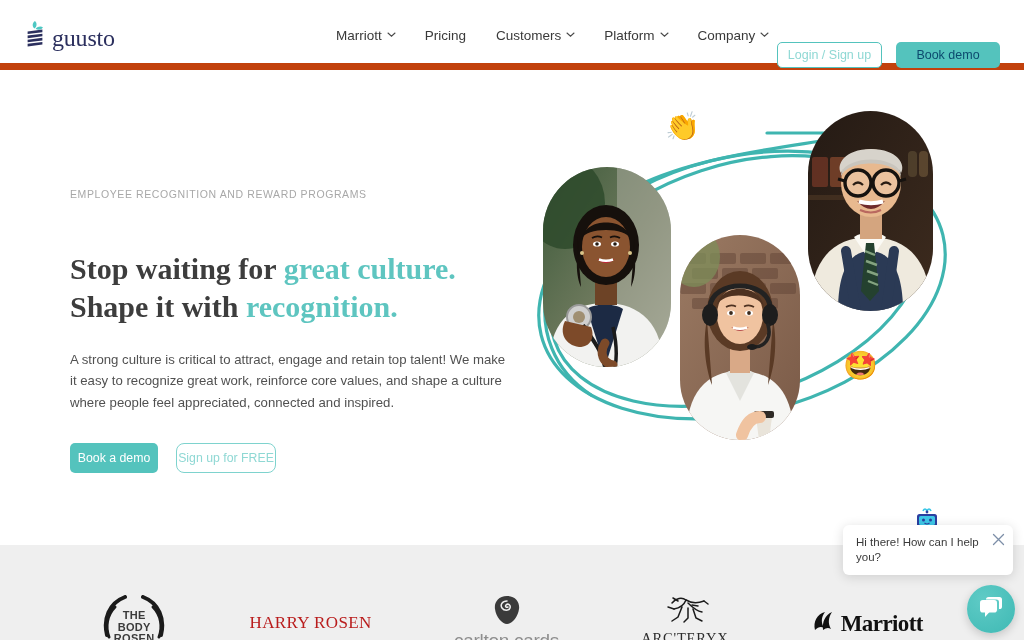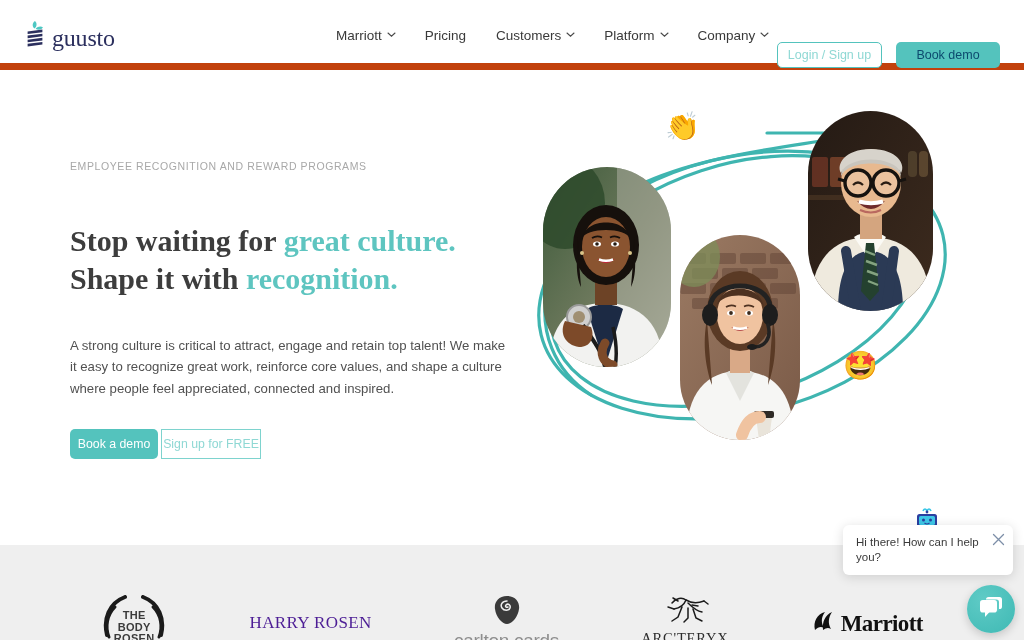--- a/index.html
+++ b/index.html
@@ -47,38 +47,38 @@
     width: 105px; height: 26px; border: 1.5px solid #54c3bd; color: #8fd8d4;
     background: #fff;
   }
   .btn-solid-teal {
     width: 104px; height: 26px; background: #54c3bd; color: #0c4a6e; border: none;
   }
 
   
   .hero-left { position: absolute; left: 70px; top: 160px; width: 460px; }
   .eyebrow {
-    font-size: 10.5px; letter-spacing: 0.6px; color: #a8a8a8; text-transform: uppercase;
+    font-size: 10.5px; letter-spacing: 0.6px; color: #a8a8a8; text-transform: uppercase; margin-top: 28px;
   }
   .headline {
     font-family: Liberation Serif, serif;
     font-size: 30px; color: #3d3d3d; line-height: 1.28; margin-top: 50px; font-weight: 700;
   }
   .headline .hl-teal { color: #5ec5c0; }
   .hero-para {
-    font-size: 13.2px; color: #515151; line-height: 1.63; margin-top: 36px; width: 440px;
-  }
-  .hero-ctas { display: flex; gap: 3px; margin-top: 30px; }
+    font-size: 13.2px; color: #515151; line-height: 1.63; margin-top: 22px; width: 440px;
+  }
+  .hero-ctas { display: flex; gap: 18px; margin-top: 30px; }
   .btn-demo {
     width: 88px; height: 30px; background: #54c3bd; color: #fff; font-size: 12.3px;
     border-radius: 5px; display:flex; align-items:center; justify-content:center; cursor:pointer;
   }
   .btn-free {
     width: 100px; height: 30px; background: #fff; color: #8fd8d4; font-size: 12.3px;
-    border: 1.5px solid #7ed3ce; border-radius: 0;
+    border: 1.5px solid #7ed3ce; border-radius: 8px;
     display:flex; align-items:center; justify-content:center; cursor:pointer;
   }
 
   
   .hero-art { position: absolute; left: 505px; top: 95px; width: 480px; height: 370px; }
   .hero-art svg { position: absolute; inset: 0; }
   .portrait {
     position: absolute; overflow: hidden; border-radius: 999px;
   }
   .pf1 { left: 38px;  top: 72px;  width: 128px; height: 200px; }
@@ -101,21 +101,21 @@
   }
   .brand { display: flex; flex-direction: column; align-items: center; color: #3b3b3b; }
   .brand-tbs {
     font-family: "Liberation Sans", sans-serif; font-weight: 700; font-size: 11px;
     line-height: 1.05; text-align: center; letter-spacing: 0.3px;
   }
   .tbs-ring { position: relative; width: 66px; height: 50px; }
   .tbs-ring svg { position: absolute; inset: 0; }
   .tbs-txt { position: absolute; left: 0; top: 8px; width: 66px; margin-top: 7px; }
   .brand-harry {
-    font-family: "Liberation Serif", serif; font-size: 17px; color: #4c1d95;
+    font-family: "Liberation Serif", serif; font-size: 17px; color: #b91c1c;
     letter-spacing: 0.4px; margin-top: 18px;
   }
   .brand-carlton { display:flex; flex-direction:column; align-items:center; }
   .carlton-txt {
     font-family: "Liberation Sans", sans-serif; font-size: 19px; color: #8e8e8e;
     letter-spacing: -0.3px; margin-top: 1px;
   }
   .brand-arc { display:flex; flex-direction:column; align-items:center; }
   .arc-txt {
     font-family: "Liberation Serif", serif; font-size: 14.5px; color: #2c2c2c;

